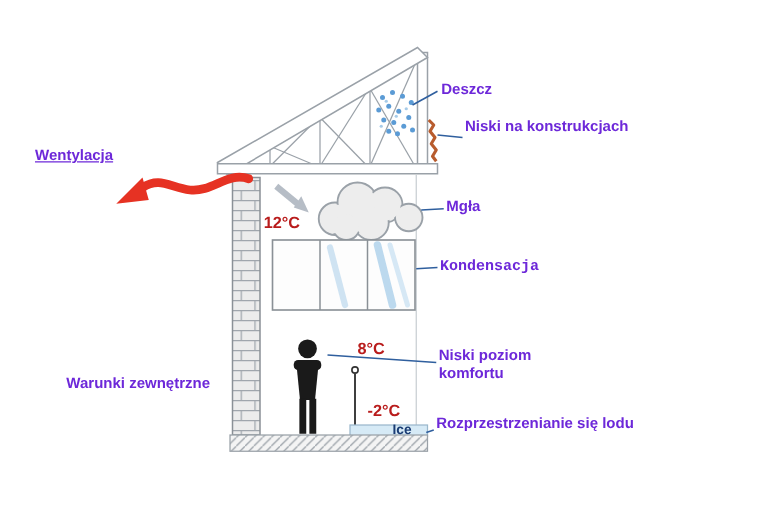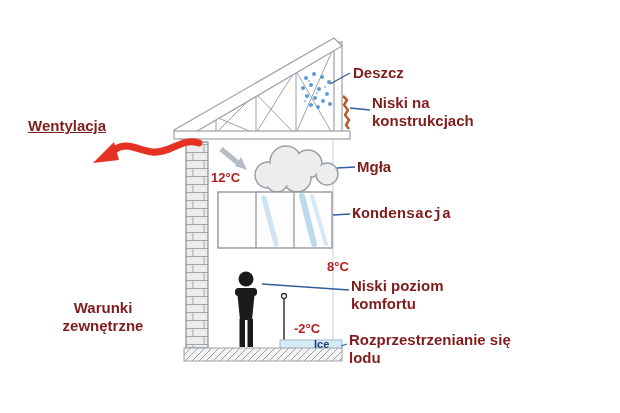--- a/index.html
+++ b/index.html
@@ -7,22 +7,22 @@
     position:relative;
     width:620px;height:413px;
     background:#ffffff;
     overflow:hidden;
     font-family:"Liberation Sans", sans-serif;
   }
   #diagram-svg{position:absolute;left:0;top:0;}
   .label{
     position:absolute;
     font-weight:bold;
-    color:#7f1d1d;
-    font-size:15px;
+    color:#6d28d9;
+    font-size:12px;
     line-height:1.18;
     white-space:normal;
   }
   .temp{
     position:absolute;
     font-weight:bold;
     color:#b91c1c;
     font-size:13px;
   }
   .ice-label{
@@ -170,23 +170,23 @@
   <div class="label" style="left:372px;top:94px;width:135px;">Niski na konstrukcjach</div>
 
   <div class="label" style="left:357px;top:158px;width:70px;">Mgła</div>
 
   <div class="label" style="left:352px;top:206px;width:120px;font-family:Liberation Mono, monospace;">Kondensacja</div>
 
   <div class="label" style="left:351px;top:277px;width:115px;">Niski poziom komfortu</div>
 
   <div class="label" style="left:349px;top:331px;width:185px;">Rozprzestrzenianie się lodu</div>
 
-  <div class="label centered" style="left:38px;top:299px;width:130px;">Warunki zewnętrzne</div>
+  <div class="label centered" style="left:38px;top:299px;width:130px;text-align:right;">Warunki zewnętrzne</div>
 
   <div class="temp" style="left:211px;top:170px;">12°C</div>
 
-  <div class="temp" style="left:286px;top:259px;margin-left:41px;">8°C</div>
+  <div class="temp" style="left:286px;top:271px;">8°C</div>
 
   <div class="temp" style="left:294px;top:321px;">-2°C</div>
 
   <div class="ice-label" style="left:298px;top:338px;padding-left:16px;">Ice</div>
 
 </div>
 
 </body></html>

